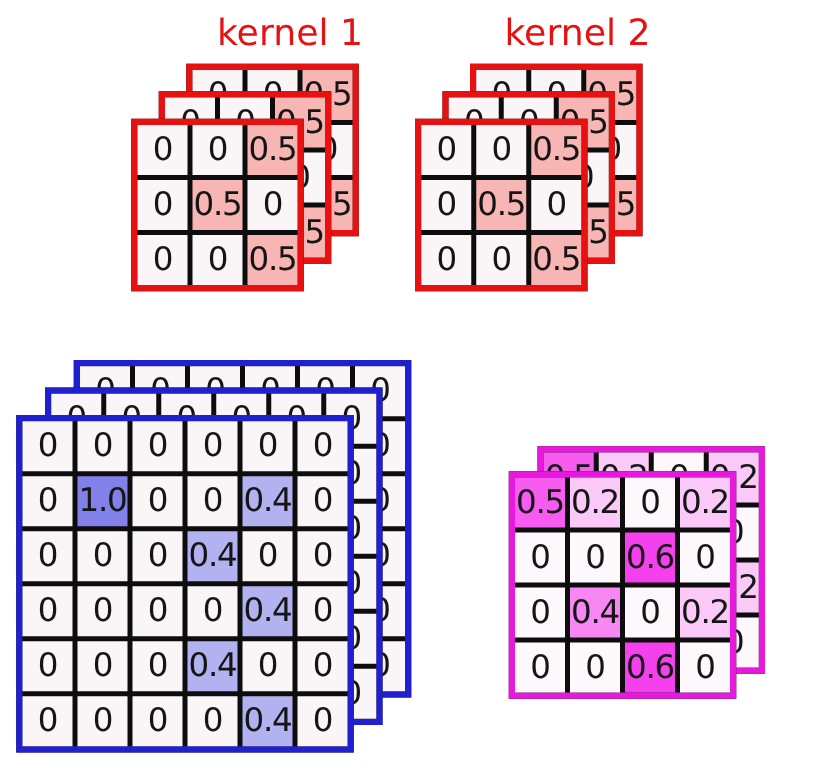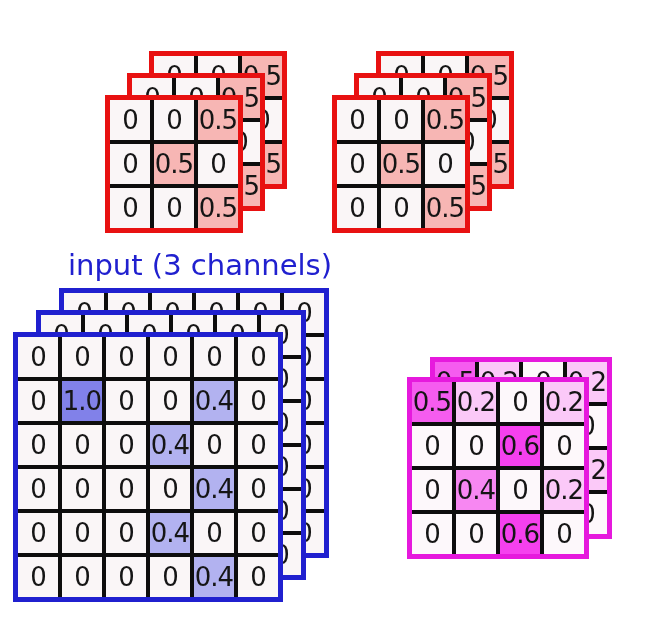--- a/index.html
+++ b/index.html
@@ -34,21 +34,22 @@
     font-size: 26px;
     letter-spacing: -1px;
     color: #151515;
     overflow: visible;
   }
 </style>
 </head>
 <body>
 
 <div class="canvas">
-  <div class="title" style="color: rgb(32, 32, 207); left: 200px; top: 249px;">input (3 channels)</div>
+  <div class="title" style="color: rgb(232, 17, 17); left: 232px; top: 10px;">kernel 1</div>
+  <div class="title" style="color: rgb(232, 17, 17); left: 462px; top: 10px;">kernel 2</div>
 
   <div class="stack">
       <div class="layer" style="left: 149px; top: 51px; z-index: 1; border-color: rgb(232, 17, 17); grid-template-columns: repeat(3, 40px); grid-template-rows: repeat(3, 40px);">
         <div class="cell" style="background: rgb(250, 246, 247);">0</div>
         <div class="cell" style="background: rgb(250, 246, 247);">0</div>
         <div class="cell" style="background: rgb(247, 182, 180);">0.5</div>
         <div class="cell" style="background: rgb(250, 246, 247);">0</div>
         <div class="cell" style="background: rgb(247, 182, 180);">0.5</div>
         <div class="cell" style="background: rgb(250, 246, 247);">0</div>
         <div class="cell" style="background: rgb(250, 246, 247);">0</div>

